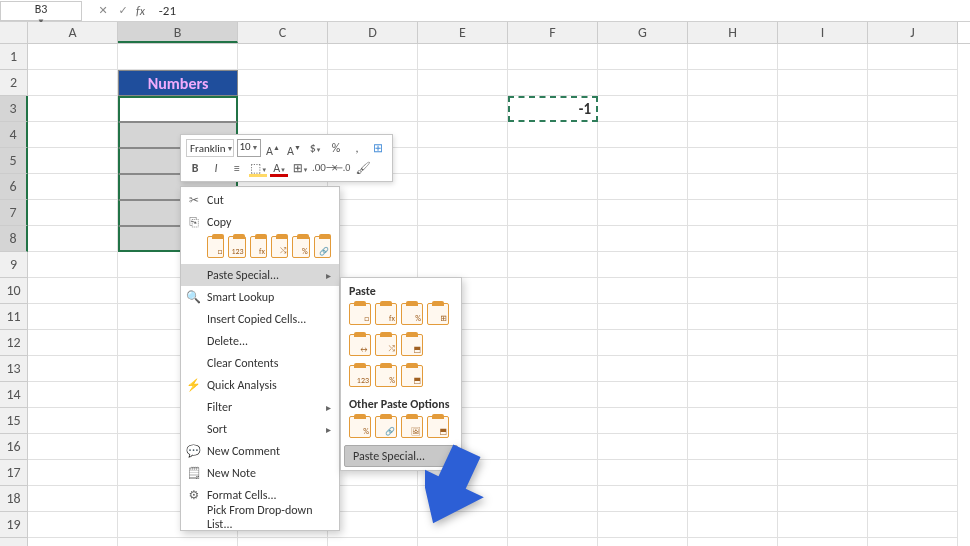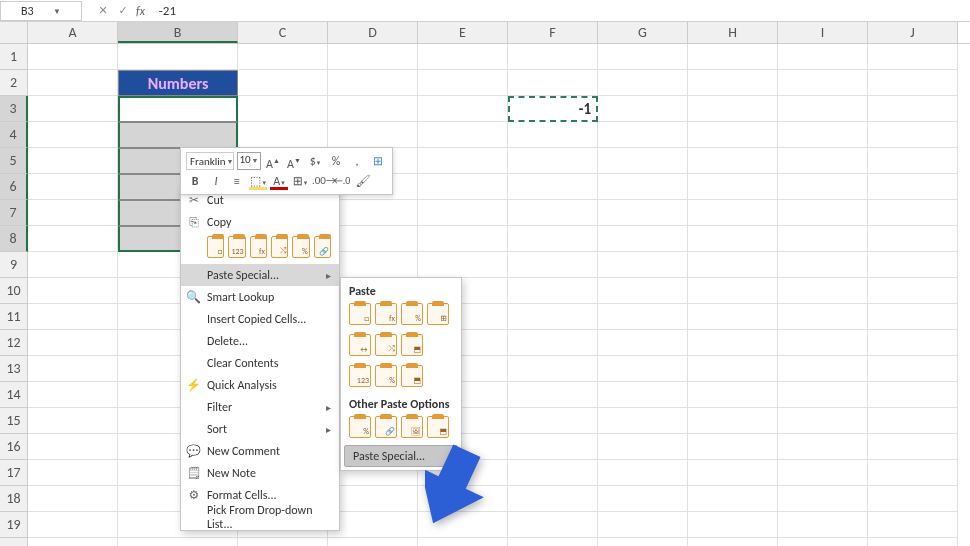--- a/index.html
+++ b/index.html
@@ -1,19 +1,19 @@
 <!DOCTYPE html>
 <html><head>
   <meta charset="utf-8">
   <style>
     * { box-sizing: border-box; margin: 0; padding: 0; }
     body { font-family: Calibri, Arial, sans-serif; font-size: 12px; background: #fff; user-select: none; color: #333; }
     
     .namebox-row { display: flex; align-items: center; height: 22px; border-bottom: 1px solid #d0d0d0; background: #fff; }
-    .namebox { width: 82px; height: 20px; border: 1px solid #ccc; padding: 0 20px; display: flex; align-items: center; justify-content: space-between; background: #fff; }
+    .namebox { width: 82px; height: 20px; border: 1px solid #ccc; padding: 0 20px; display: flex; align-items: center; justify-content: space-between; background: #fff; flex-direction: column; }
     .namebox-dropdown { font-size: 8px; color: #666; }
     .fx-area { display: flex; align-items: center; gap: 6px; margin-left: 14px; }
     .fx-btn { color: #888; font-size: 11px; width: 14px; text-align: center; }
     .fx-label { font-style: italic; color: #666; font-size: 12px; }
     .formula-bar { margin-left: 8px; font-size: 13px; }
     
     .sheet { position: relative; }
     .col-headers { display: flex; height: 22px; border-bottom: 1px solid #ccc; }
     .corner { width: 28px; flex-shrink: 0; background: #f0f0f0; border-right: 1px solid #ccc; }
     .col-h { width: 90px; flex-shrink: 0; background: #f0f0f0; border-right: 1px solid #ccc; text-align: center; line-height: 22px; font-size: 14px; color: #555; }
@@ -27,21 +27,21 @@
     .cell.wide { width: 120px; }
     
     .header-cell { background: #1f4e9c; color: #f0abfc; font-weight: bold; justify-content: center; font-size: 16px; border: 1px solid #888; }
     .sel-cell { background: #d5d5d5; border: 1px solid #888; }
     .sel-top { border-top: 2px solid #217346 !important; border-left: 2px solid #217346 !important; border-right: 2px solid #217346 !important; background: #fff !important; }
     .sel-side { border-left: 2px solid #217346 !important; border-right: 2px solid #217346 !important; }
     .sel-bottom { border-bottom: 2px solid #217346 !important; }
     
     .copied-cell { border: 2px dashed #2e7d5a !important; font-weight: bold; font-size: 15px; }
     
-    .mini-toolbar { position: absolute; left: 180px; top: 125px; background: #fff; border: 1px solid #c5c5c5; box-shadow: 1px 2px 5px rgba(0,0,0,0.15); padding: 3px 5px; z-index: 10; }
+    .mini-toolbar { position: absolute; left: 180px; top: 112px; background: #fff; border: 1px solid #c5c5c5; box-shadow: 1px 2px 5px rgba(0,0,0,0.15); padding: 3px 5px; z-index: 10; }
     .mini-row { display: flex; align-items: center; gap: 3px; height: 20px; }
     .mini-font { border: 1px solid #ccc; height: 18px; padding: 0 3px; font-size: 11px; display: flex; align-items: center; width: 48px; }
     .mini-size { border: 1px solid #a3a3a3; height: 18px; width: 24px; text-align: center; font-size: 11px; }
     .mini-btn { width: 18px; height: 18px; text-align: center; line-height: 18px; font-size: 12px; color: #555; }
     .mini-color { border-bottom: 3px solid; }
     
     .ctx-menu { position: absolute; left: 180px; top: 164px; width: 160px; background: #fff; border: 1px solid #c5c5c5; box-shadow: 2px 3px 8px rgba(0,0,0,0.2); z-index: 9; padding: 2px 0; }
     .ctx-item { display: flex; align-items: center; height: 22px; padding: 0 8px 0 26px; font-size: 12px; position: relative; }
     .ctx-item.highlighted { background: #d8d8d8; }
     .ctx-icon { position: absolute; left: 5px; width: 16px; text-align: center; font-size: 12px; color: #666; }

